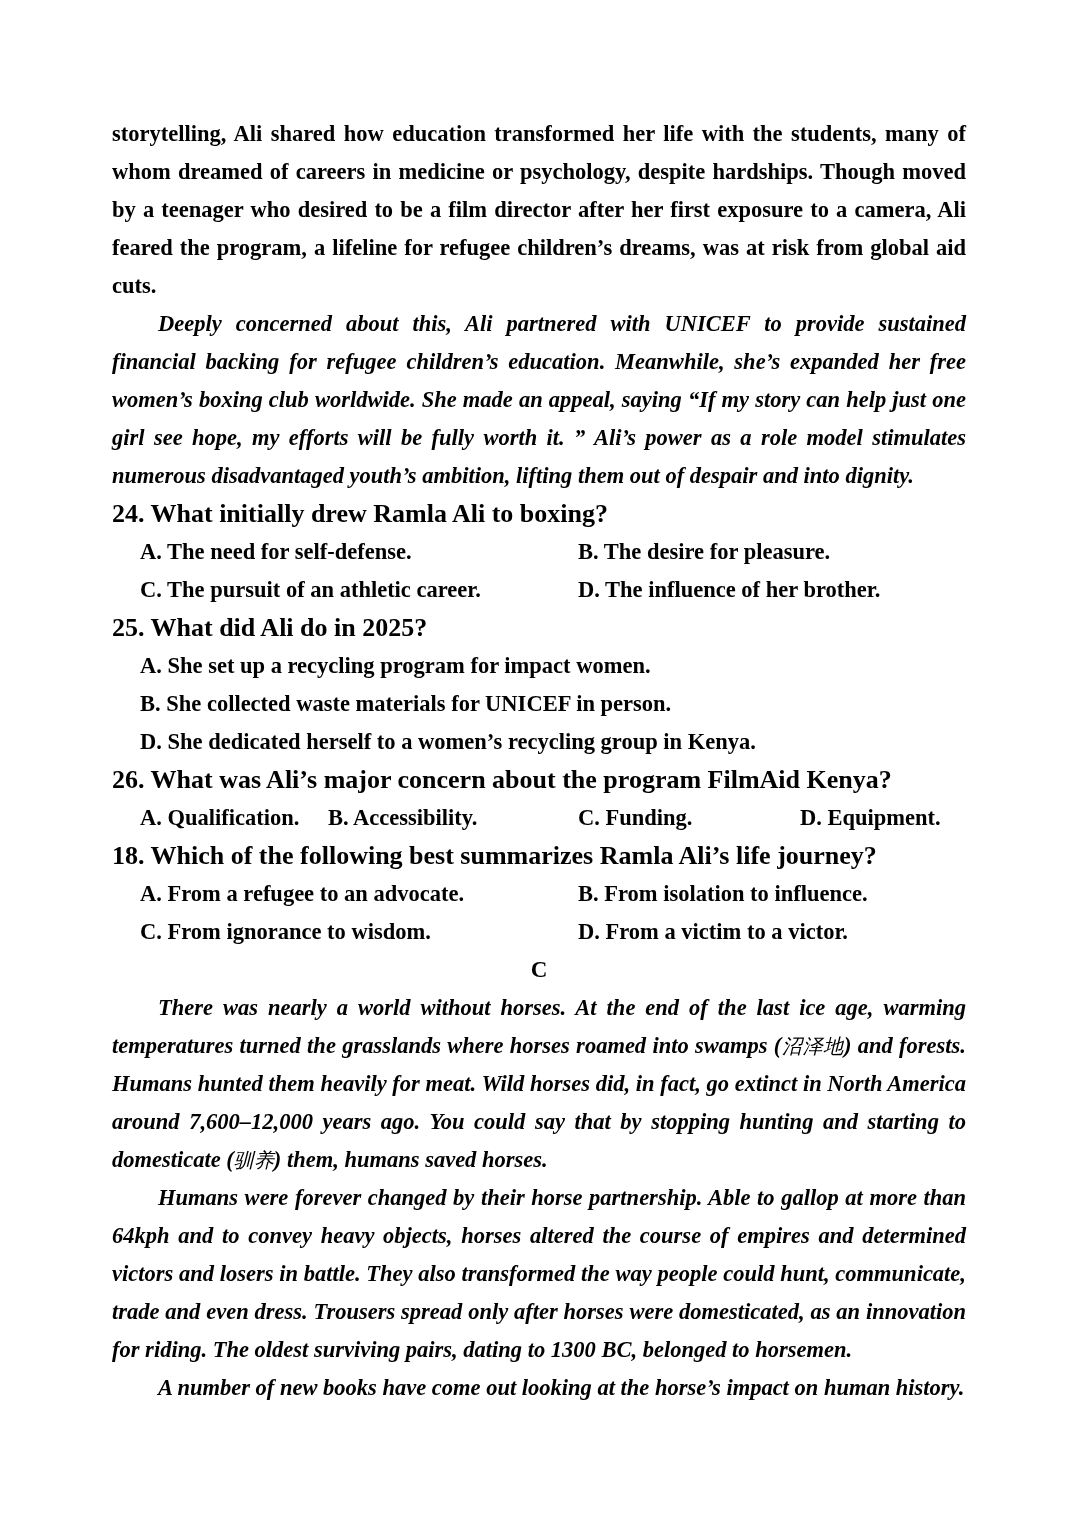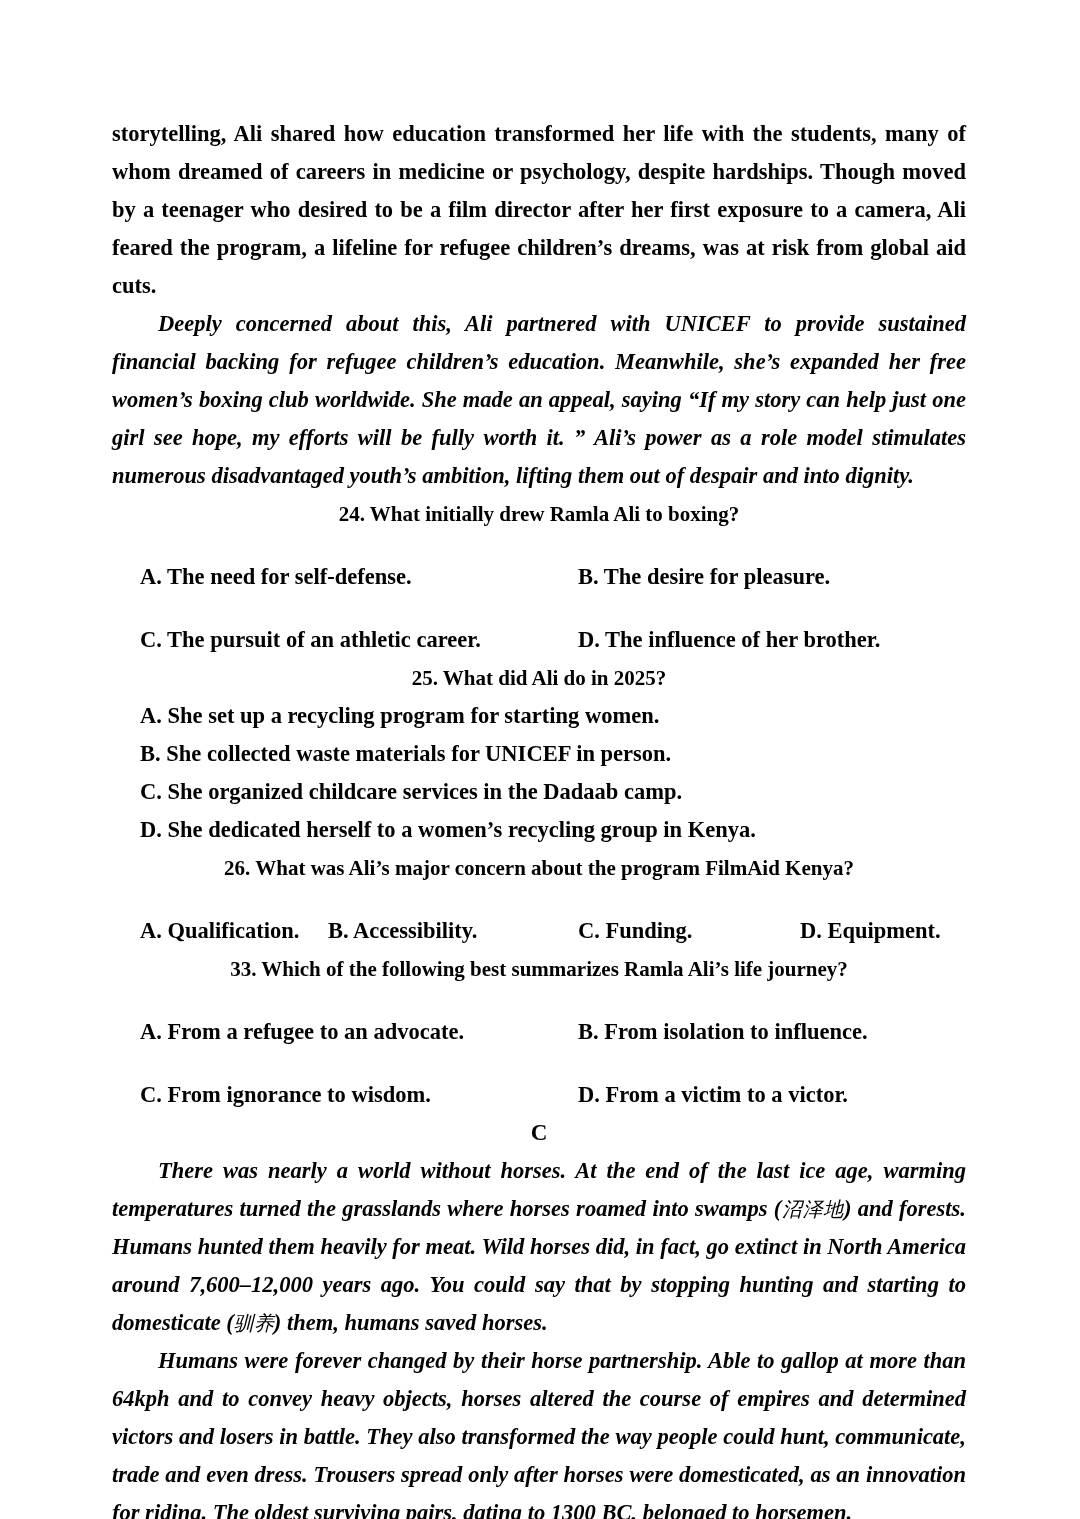--- a/index.html
+++ b/index.html
@@ -38,37 +38,35 @@
     text-justify: inter-word;
     letter-spacing: 0px;
     word-spacing: 0px;
     font-weight: 600;
   }
   p.para.indent {
     text-indent: 46px;
     font-style: italic;
   }
   .q-line {
-    font-size: 21px;
+    font-size: 26px;
     line-height: 38px;
     font-weight: 600;
     margin: 0;
     white-space: nowrap;
-    text-align: center;
   }
   .q-stem {
     margin: 0;
   }
   .opt-row {
     position: relative;
     height: 38px;
     font-size: 22.5px;
     line-height: 38px;
     font-weight: 600;
-    margin-top: 25px;
   }
   .opt {
     position: absolute;
     top: 0;
     white-space: nowrap;
   }
   .opt-full {
     position: relative;
     padding-left: 28px;
     font-size: 22.5px;
@@ -110,34 +108,33 @@
     <div class="opt-row">
       <span class="opt col-a">A. The need for self-defense.</span>
       <span class="opt col-b">B. The desire for pleasure.</span>
     </div>
     <div class="opt-row">
       <span class="opt col-a">C. The pursuit of an athletic career.</span>
       <span class="opt col-b">D. The influence of her brother.</span>
     </div>
 
     <p class="q-line q-stem">25. What did Ali do in 2025?</p>
-    <div class="opt-full">A. She set up a recycling program for starting women.</div>
+    <div class="opt-full">A. She set up a recycling program for impact women.</div>
     <div class="opt-full">B. She collected waste materials for UNICEF in person.</div>
-    <div class="opt-full">C. She organized childcare services in the Dadaab camp.</div>
     <div class="opt-full">D. She dedicated herself to a women’s recycling group in Kenya.</div>
 
     <p class="q-line q-stem">26. What was Ali’s major concern about the program FilmAid Kenya?</p>
     <div class="opt-row">
       <span class="opt q26-a">A. Qualification.</span>
       <span class="opt q26-b">B. Accessibility.</span>
       <span class="opt q26-c">C. Funding.</span>
       <span class="opt q26-d">D. Equipment.</span>
     </div>
 
-    <p class="q-line q-stem">33. Which of the following best summarizes Ramla Ali’s life journey?</p>
+    <p class="q-line q-stem">18. Which of the following best summarizes Ramla Ali’s life journey?</p>
     <div class="opt-row">
       <span class="opt col-a">A. From a refugee to an advocate.</span>
       <span class="opt col-b">B. From isolation to influence.</span>
     </div>
     <div class="opt-row">
       <span class="opt col-a">C. From ignorance to wisdom.</span>
       <span class="opt col-b">D. From a victim to a victor.</span>
     </div>
 
     <p class="section-letter">C</p>

